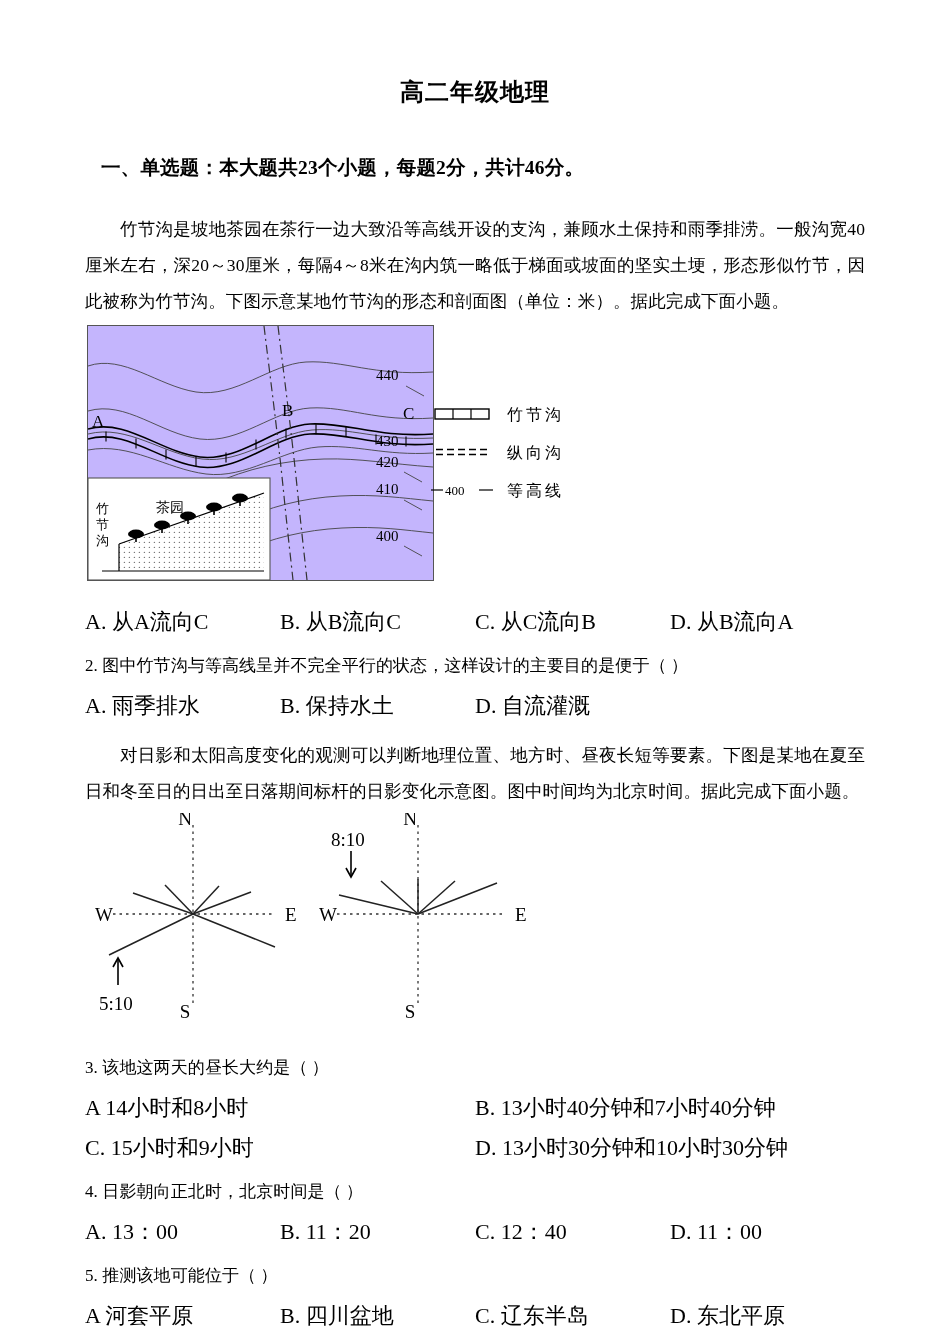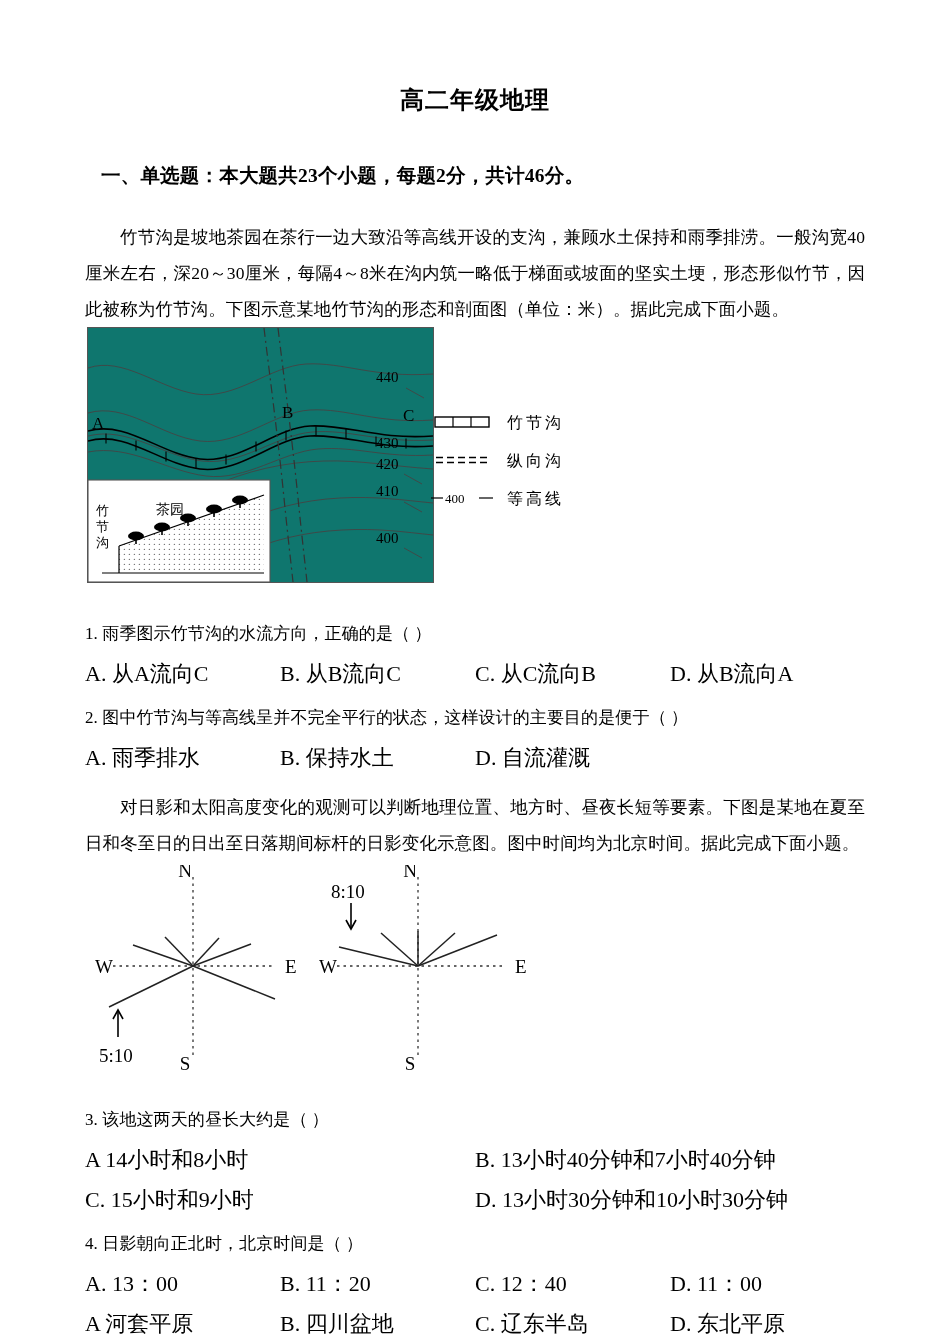--- a/index.html
+++ b/index.html
@@ -20,21 +20,21 @@
     overflow: hidden;
     box-sizing: border-box;
     padding: 0 85px;
   }
 
   .doc-title {
     text-align: center;
     font-size: 24px;
     font-weight: bold;
     letter-spacing: 1px;
-    margin: 8px;
+    margin: 0;
     padding-top: 76px;
   }
 
   .section-head {
     font-size: 19.5px;
     font-weight: bold;
     letter-spacing: 0.2px;
     margin: 16px;
     padding-top: 30px;
   }
@@ -68,25 +68,25 @@
 
   
   .fig1-wrap {
     position: relative;
     height: 272px;
     padding-top: 8px;
   }
   .fig1-frame {
     position: absolute;
     left: 2px;
-    top: 0;
+    top: 6px;
     width: 345px;
     height: 254px;
     border: 1.2px solid #555;
-    background: #0f766e;
+    background: #c4b5fd;
     overflow: hidden;
   }
   .fig1-svg { display: block; }
 
   .legend {
     position: absolute;
     left: 346px;
     top: 76px;
     font-size: 16px;
     line-height: 17px;
@@ -258,21 +258,20 @@
             <line x1="0" y1="8" x2="12" y2="8" stroke="#000" stroke-width="1.2"></line>
             <text x="14" y="13" font-family="Liberation Serif, serif" font-size="13" fill="#000">400</text>
             <line x1="48" y1="8" x2="62" y2="8" stroke="#000" stroke-width="1.2"></line>
           </svg>
         </span>
         <span class="legend-label">等高线</span>
       </div>
     </div>
   </div>
 
-  <p class="q-stem">1. 雨季图示竹节沟的水流方向，正确的是（    ）</p>
   <div class="opts">
     <span class="opt">A. 从A流向C</span>
     <span class="opt">B. 从B流向C</span>
     <span class="opt">C. 从C流向B</span>
     <span class="opt">D. 从B流向A</span>
   </div>
 
   <p class="q-stem">2. 图中竹节沟与等高线呈并不完全平行的状态，这样设计的主要目的是便于（    ）</p>
   <div class="opts">
     <span class="opt">A. 雨季排水</span>
@@ -353,20 +352,21 @@
   </div>
 
   <p class="q-stem">4. 日影朝向正北时，北京时间是（    ）</p>
   <div class="opts">
     <span class="opt">A. 13：00</span>
     <span class="opt">B. 11：20</span>
     <span class="opt">C. 12：40</span>
     <span class="opt">D. 11：00</span>
   </div>
 
+  <p class="q-stem">5. 推测该地可能位于（    ）</p>
   <div class="opts">
     <span class="opt">A  河套平原</span>
     <span class="opt">B. 四川盆地</span>
     <span class="opt">C. 辽东半岛</span>
     <span class="opt">D. 东北平原</span>
   </div>
 
 </div>
 
 </body></html>

